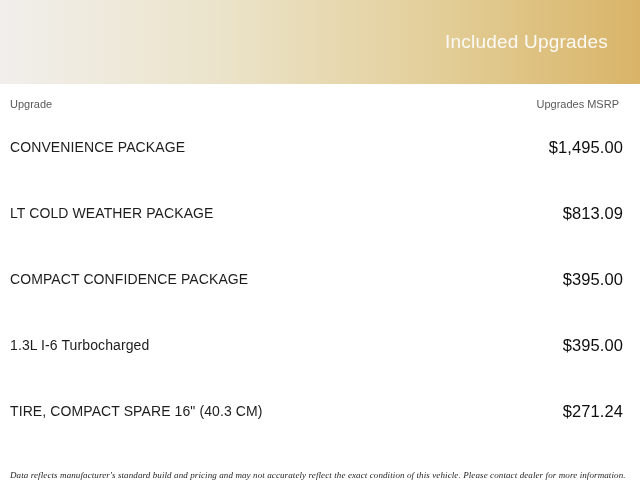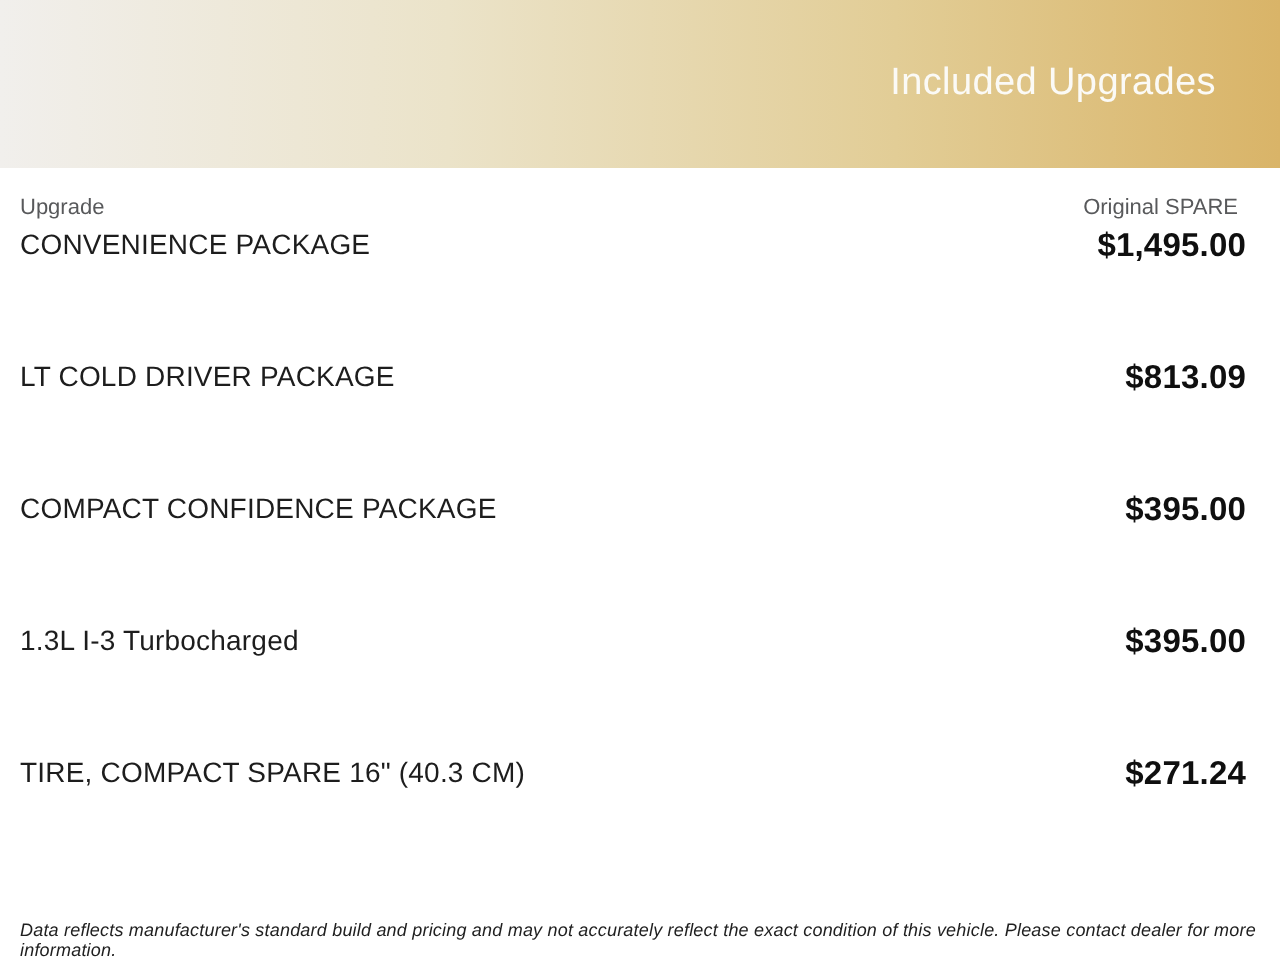--- a/index.html
+++ b/index.html
@@ -41,73 +41,74 @@
     height: 21px;
   }
   .col-label {
     font-size: 11px;
     color: #58595b;
   }
   .rows { flex: 1 1 auto; }
   .row {
     display: flex;
     justify-content: space-between;
-    align-items: flex-start;
+    align-items: center;
     height: 66px;
     padding: 0 17px 0 10px;
   }
   .row-label {
     font-size: 14px;
     color: #1d1d1d;
     letter-spacing: 0.1px;
   }
   .row-price {
     font-size: 16.5px;
-    font-weight: 700;
+    font-weight: 400;
     color: #0f0f0f;
     letter-spacing: 0.1px;
   }
   .disclaimer {
     flex: 0 0 auto;
     padding: 2px 12px 0 10px;
     font-size: 9px;
     font-style: italic;
     color: #1f1f1f;
     letter-spacing: 0.1px;
+    font-family: Liberation Serif, serif;
   }
 </style>
 </head>
 <body>
 
 <div class="page">
 
   <div class="banner">
     <div class="banner-title">Included Upgrades</div>
   </div>
 
   <div class="table-head">
     <div class="col-label">Upgrade</div>
-    <div class="col-label">Original SPARE</div>
+    <div class="col-label">Upgrades MSRP</div>
   </div>
 
   <div class="rows">
     <div class="row">
       <div class="row-label">CONVENIENCE PACKAGE</div>
       <div class="row-price">$1,495.00</div>
     </div>
     <div class="row">
-      <div class="row-label">LT COLD DRIVER PACKAGE</div>
+      <div class="row-label">LT COLD WEATHER PACKAGE</div>
       <div class="row-price">$813.09</div>
     </div>
     <div class="row">
       <div class="row-label">COMPACT CONFIDENCE PACKAGE</div>
       <div class="row-price">$395.00</div>
     </div>
     <div class="row">
-      <div class="row-label">1.3L I-3 Turbocharged</div>
+      <div class="row-label">1.3L I-6 Turbocharged</div>
       <div class="row-price">$395.00</div>
     </div>
     <div class="row">
       <div class="row-label">TIRE, COMPACT SPARE 16" (40.3 CM)</div>
       <div class="row-price">$271.24</div>
     </div>
   </div>
 
   <div class="disclaimer">Data reflects manufacturer's standard build and pricing and may not accurately reflect the exact condition of this vehicle. Please contact dealer for more information.</div>
 

